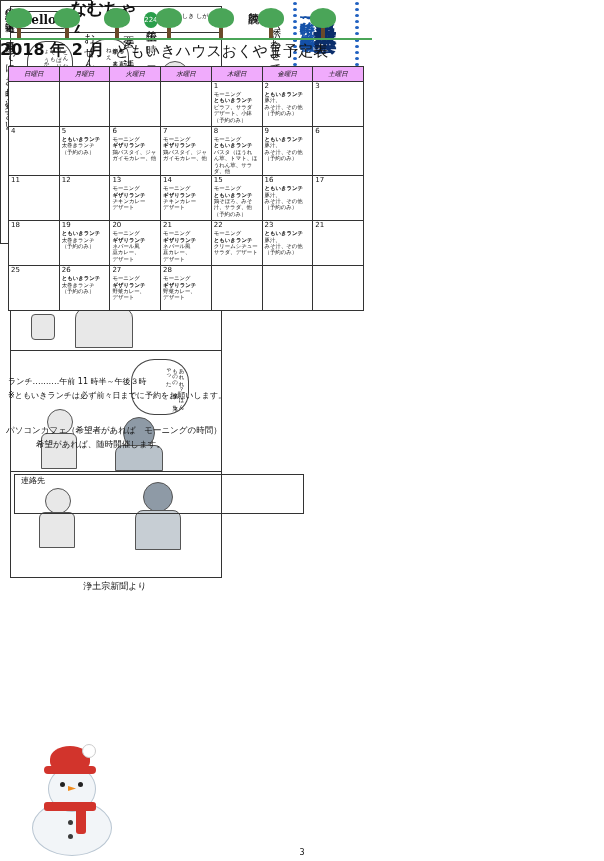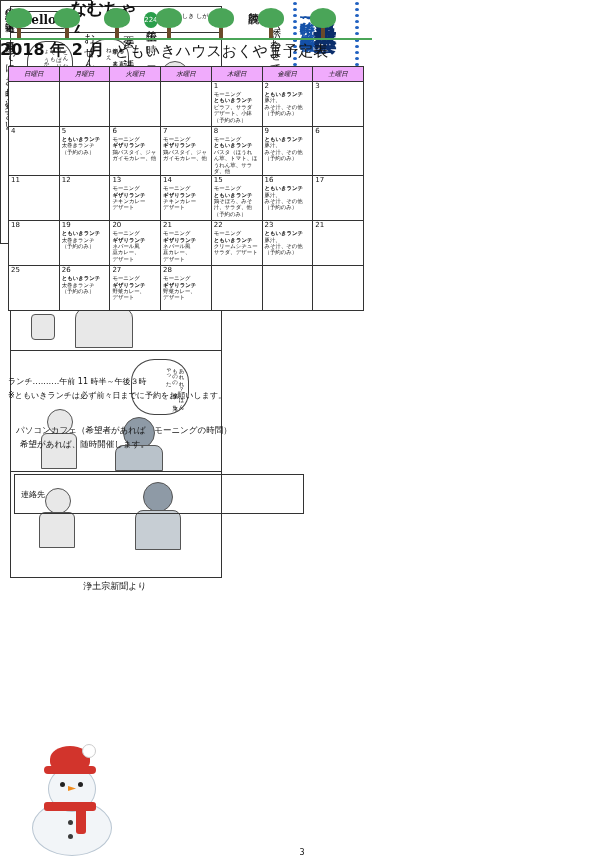--- a/index.html
+++ b/index.html
@@ -117,24 +117,24 @@
   td .ev{display:block;line-height:1.18;font-size:5.4px;}
   td .ev.b{font-weight:bold;}
 
   #cal-notes{position:absolute;left:8px;top:376px;width:356px;font-size:8px;line-height:1.5;}
   #cal-notes .line{margin:0 0 2px 0;}
   #memo{
     position:absolute;left:230px;top:372px;width:136px;height:34px;
     border:1px solid #444;font-size:6.5px;padding:3px 4px;box-sizing:border-box;
     line-height:1.35;
   }
-  #pccafe{position:absolute;left:16px;top:424px;font-size:8.5px;line-height:1.6;}
+  #pccafe{position:absolute;left:6px;top:424px;font-size:8.5px;line-height:1.6;}
   #contact{
     position:absolute;left:14px;top:474px;width:290px;height:40px;
-    border:1px solid #333;font-size:8px;display:flex;align-items:center;gap:6px;
+    border:1px solid #333;font-size:8px;display:flex;align-items:flex-start;gap:6px;
     padding:0 6px;box-sizing:border-box;
   }
   #contact .rows{line-height:1.5;}
 
   
   #snow{position:absolute;left:14px;top:744px;width:120px;height:110px;}
   .sn-body{position:absolute;border-radius:50%;background:#f2f5f8;border:1px solid #b9c6d2;}
   .sn-hat{position:absolute;background:#d2342c;border-radius:50% 50% 40% 40%;}
   .sn-scarf{position:absolute;background:#d2342c;border-radius:3px;}
   .sn-nose{position:absolute;background:#f08c1e;}
@@ -579,21 +579,21 @@
     </table>
 
     <div id="cal-notes">
       <p class="line">ランチ‥‥‥‥‥午前 11 時半～午後３時</p>
       <p class="line">※ともいきランチは必ず前々日までに予約をお願いします。</p>
     </div>
 
 
     <div id="pccafe">
       <div>パソコンカフェ（希望者があれば　モーニングの時間）</div>
-      <div style="margin-left:4px;">希望があれば、随時開催します。</div>
+      <div style="margin-left:30px;">希望があれば、随時開催します。</div>
     </div>
 
     <div id="contact">
       <span>連絡先</span>
     </div>
   </div>
 
   <div id="snow">
     <div class="sn-body" style="left:18px;top:56px;width:78px;height:54px;"></div>
     <div class="sn-body" style="left:34px;top:22px;width:46px;height:44px;"></div>

